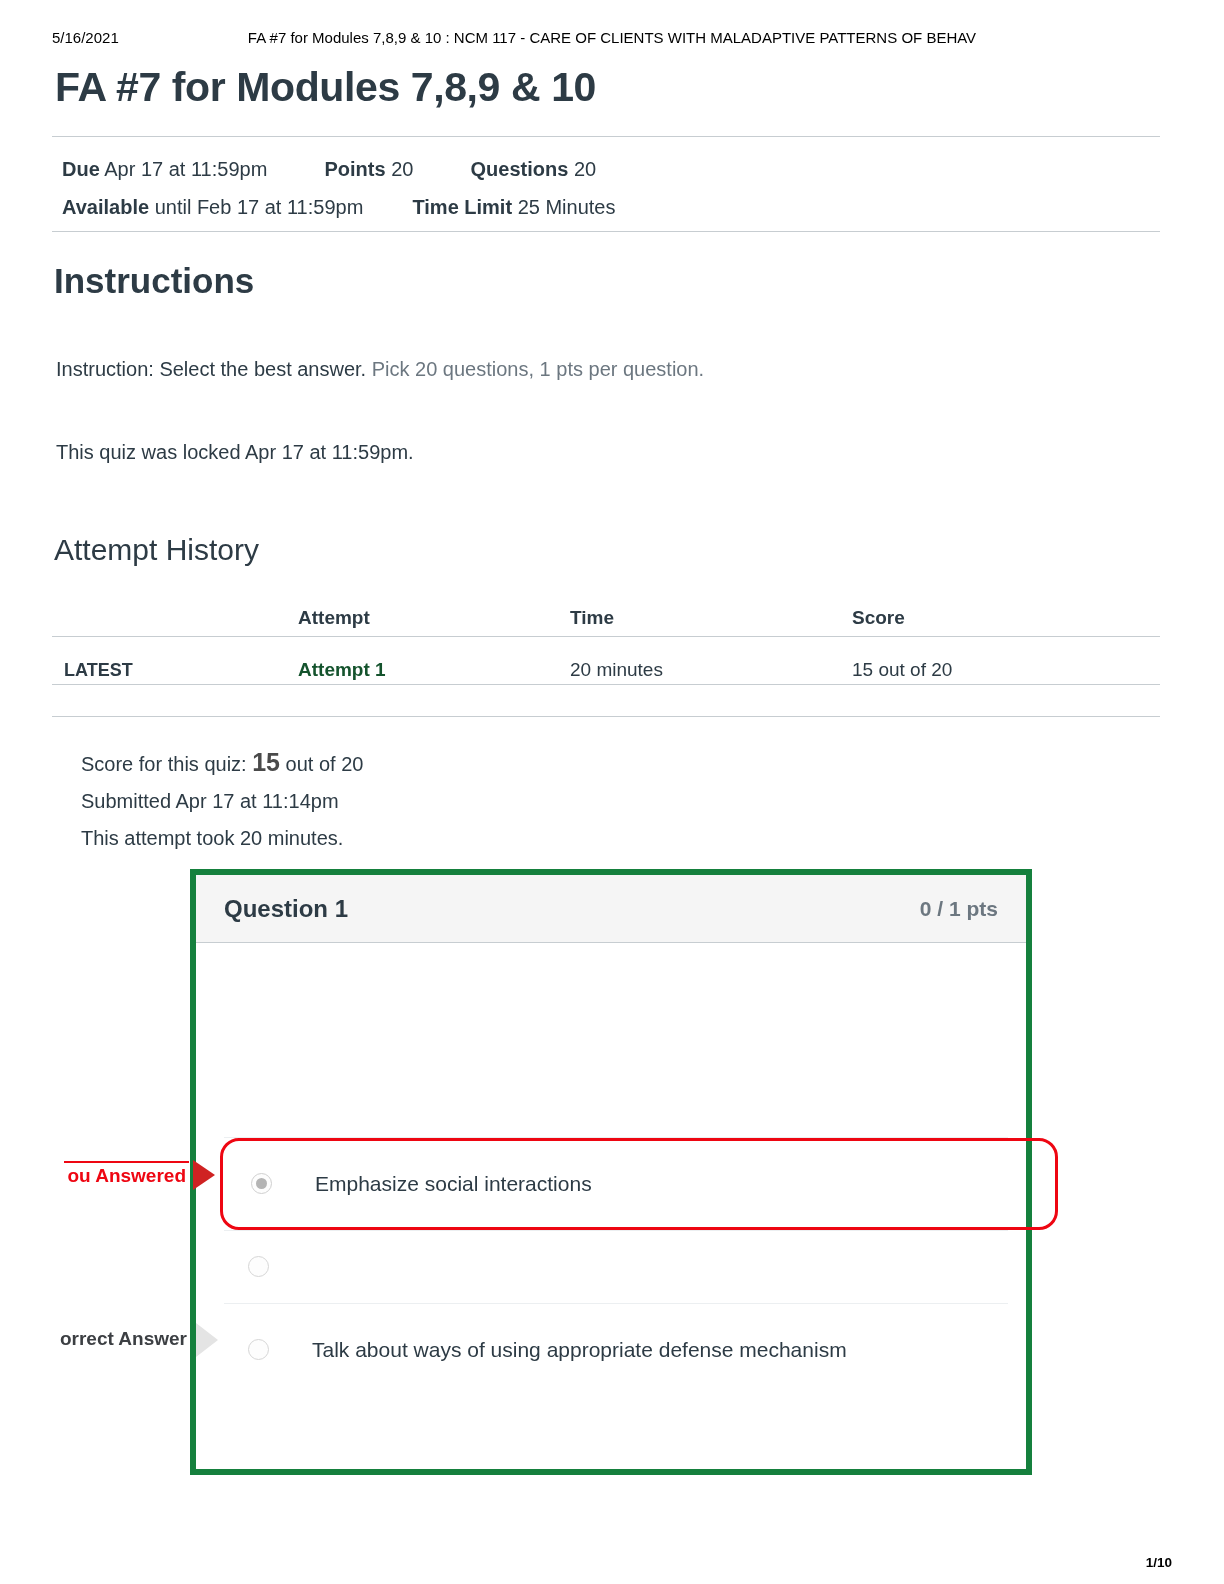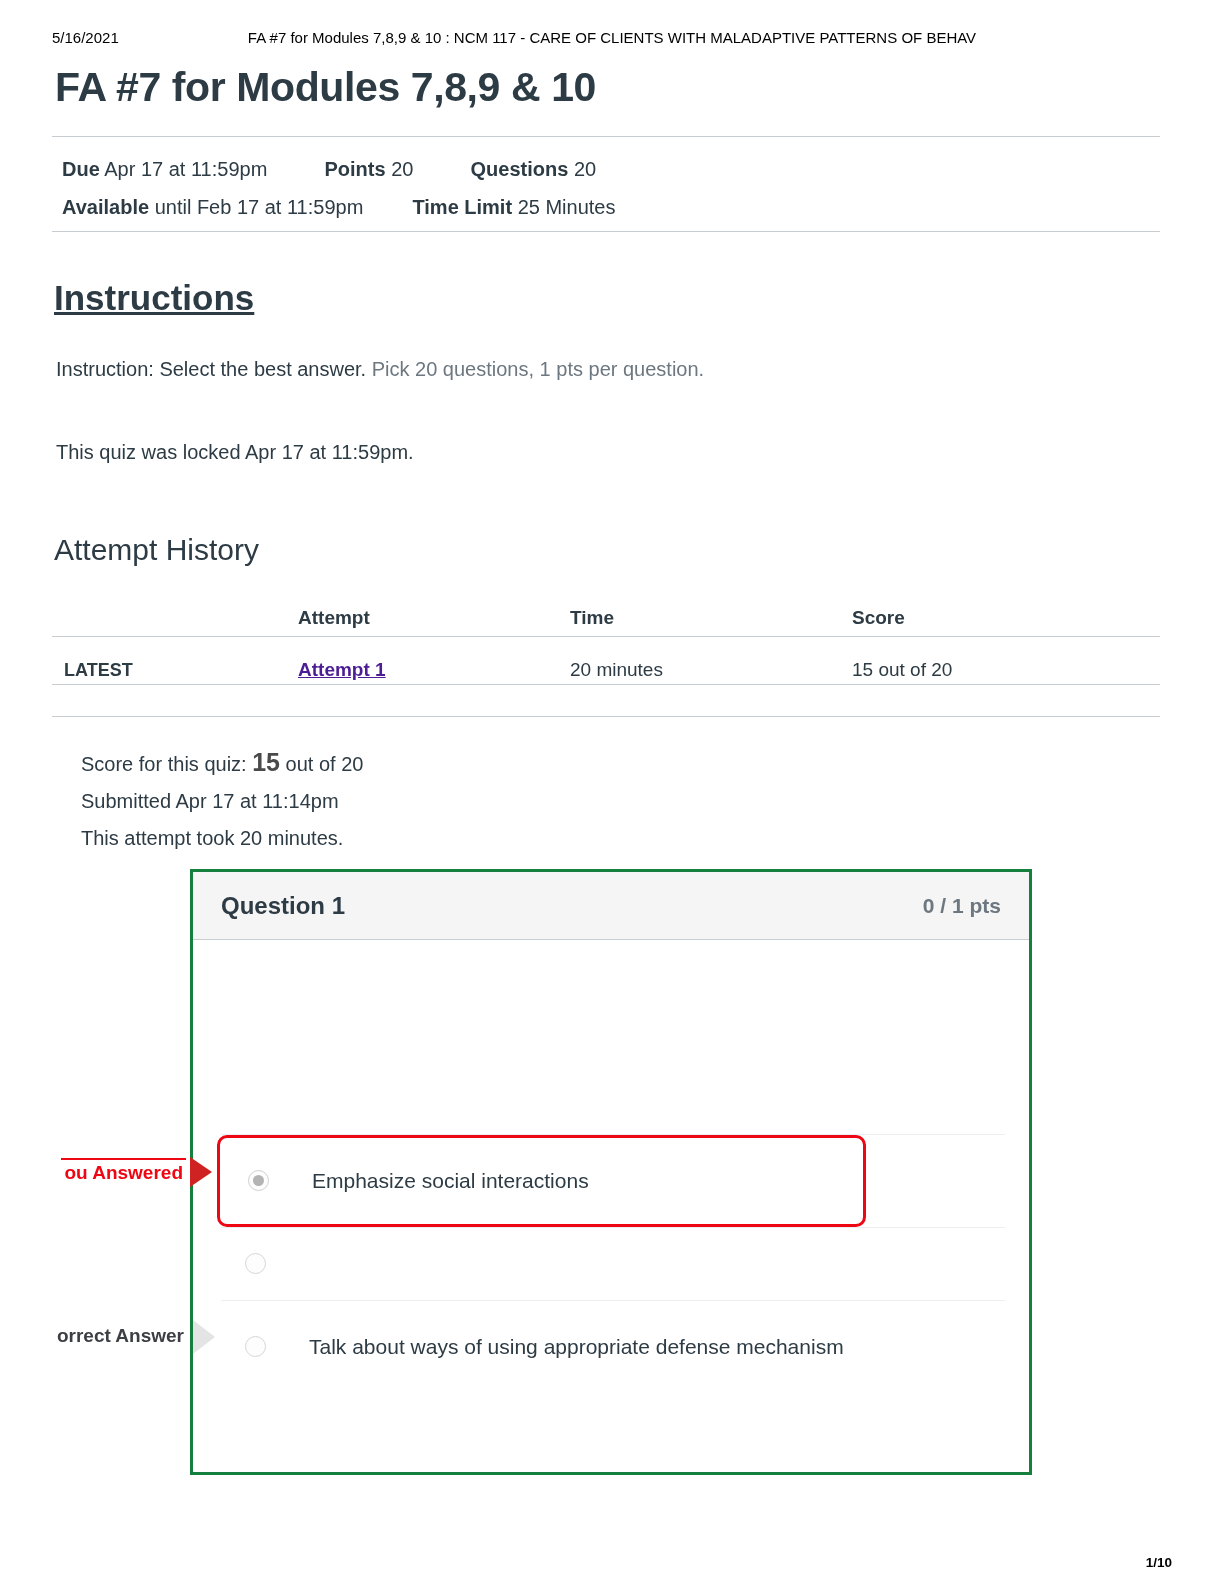--- a/index.html
+++ b/index.html
@@ -85,21 +85,21 @@
   .meta .sp-sm { display: inline-block; width: 38px; }
 
   
   .section-h1 {
     position: absolute;
     left: 54px;
     font-size: 35px;
     font-weight: bold;
     color: #2d3b45;
   }
-  .section-h1.instructions { top: 278px; text-decoration: underline; }
+  .section-h1.instructions { top: 261px; }
 
   .instr-line {
     position: absolute;
     left: 56px;
     font-size: 20px;
     white-space: nowrap;
   }
   .instr-line.l1 { top: 358px; }
   .instr-line.l2 { top: 441px; }
   .instr-strong { color: #2d3b45; }
@@ -132,23 +132,22 @@
     line-height: 44px;
     white-space: nowrap;
   }
   .c-latest { left: 12px; }
   .c-attempt { left: 246px; }
   .c-time { left: 518px; }
   .c-score { left: 800px; }
   .att-head .att-cell { font-weight: bold; color: #2d3b45; }
   .att-row .c-latest { font-weight: bold; font-size: 18px; }
   .att-link {
-    color: #4c1d95;
-    font-weight: bold;
-    text-decoration: underline;
+    color: #14532d;
+    font-weight: bold;
   }
   .att-hr {
     position: absolute;
     left: 52px;
     width: 1108px;
     height: 1px;
     background: #c7cdd1;
   }
   .att-hr.h1 { top: 636px; }
   .att-hr.h2 { top: 684px; }
@@ -166,21 +165,21 @@
   }
   .score-big { font-size: 25px; font-weight: bold; color: #4a4a4a; }
 
   
   .question-box {
     position: absolute;
     left: 190px;
     top: 869px;
     width: 842px;
     height: 606px;
-    border: 3px solid #15803d;
+    border: 6px solid #15803d;
     background: #ffffff;
     box-sizing: border-box;
   }
   .q-header {
     position: relative;
     height: 68px;
     background: #f5f5f5;
     border-bottom: 1px solid #c7cdd1;
     box-sizing: border-box;
   }
@@ -259,24 +258,24 @@
     margin-top: -15px;
     font-size: 21px;
     line-height: 30px;
     white-space: nowrap;
   }
   .ans-text.dim { color: #a9b0b5; }
   .ans-text.dark { color: #2d3b45; margin-left: 24px; }
 
   .ans-row.selected {
     border: 3px solid #ee0612;
-    border-radius: 10px;
+    border-radius: 19px;
     box-sizing: border-box;
     margin-left: -4px;
-    width: 649px;
+    width: 838px;
     padding-left: 36px;
   }
   .ans-row.selected .radio { left: 28px; }
   .ans-row.selected .ans-text { left: 68px; }
 
   
   .flag {
     position: absolute;
     white-space: nowrap;
     font-size: 19px;

